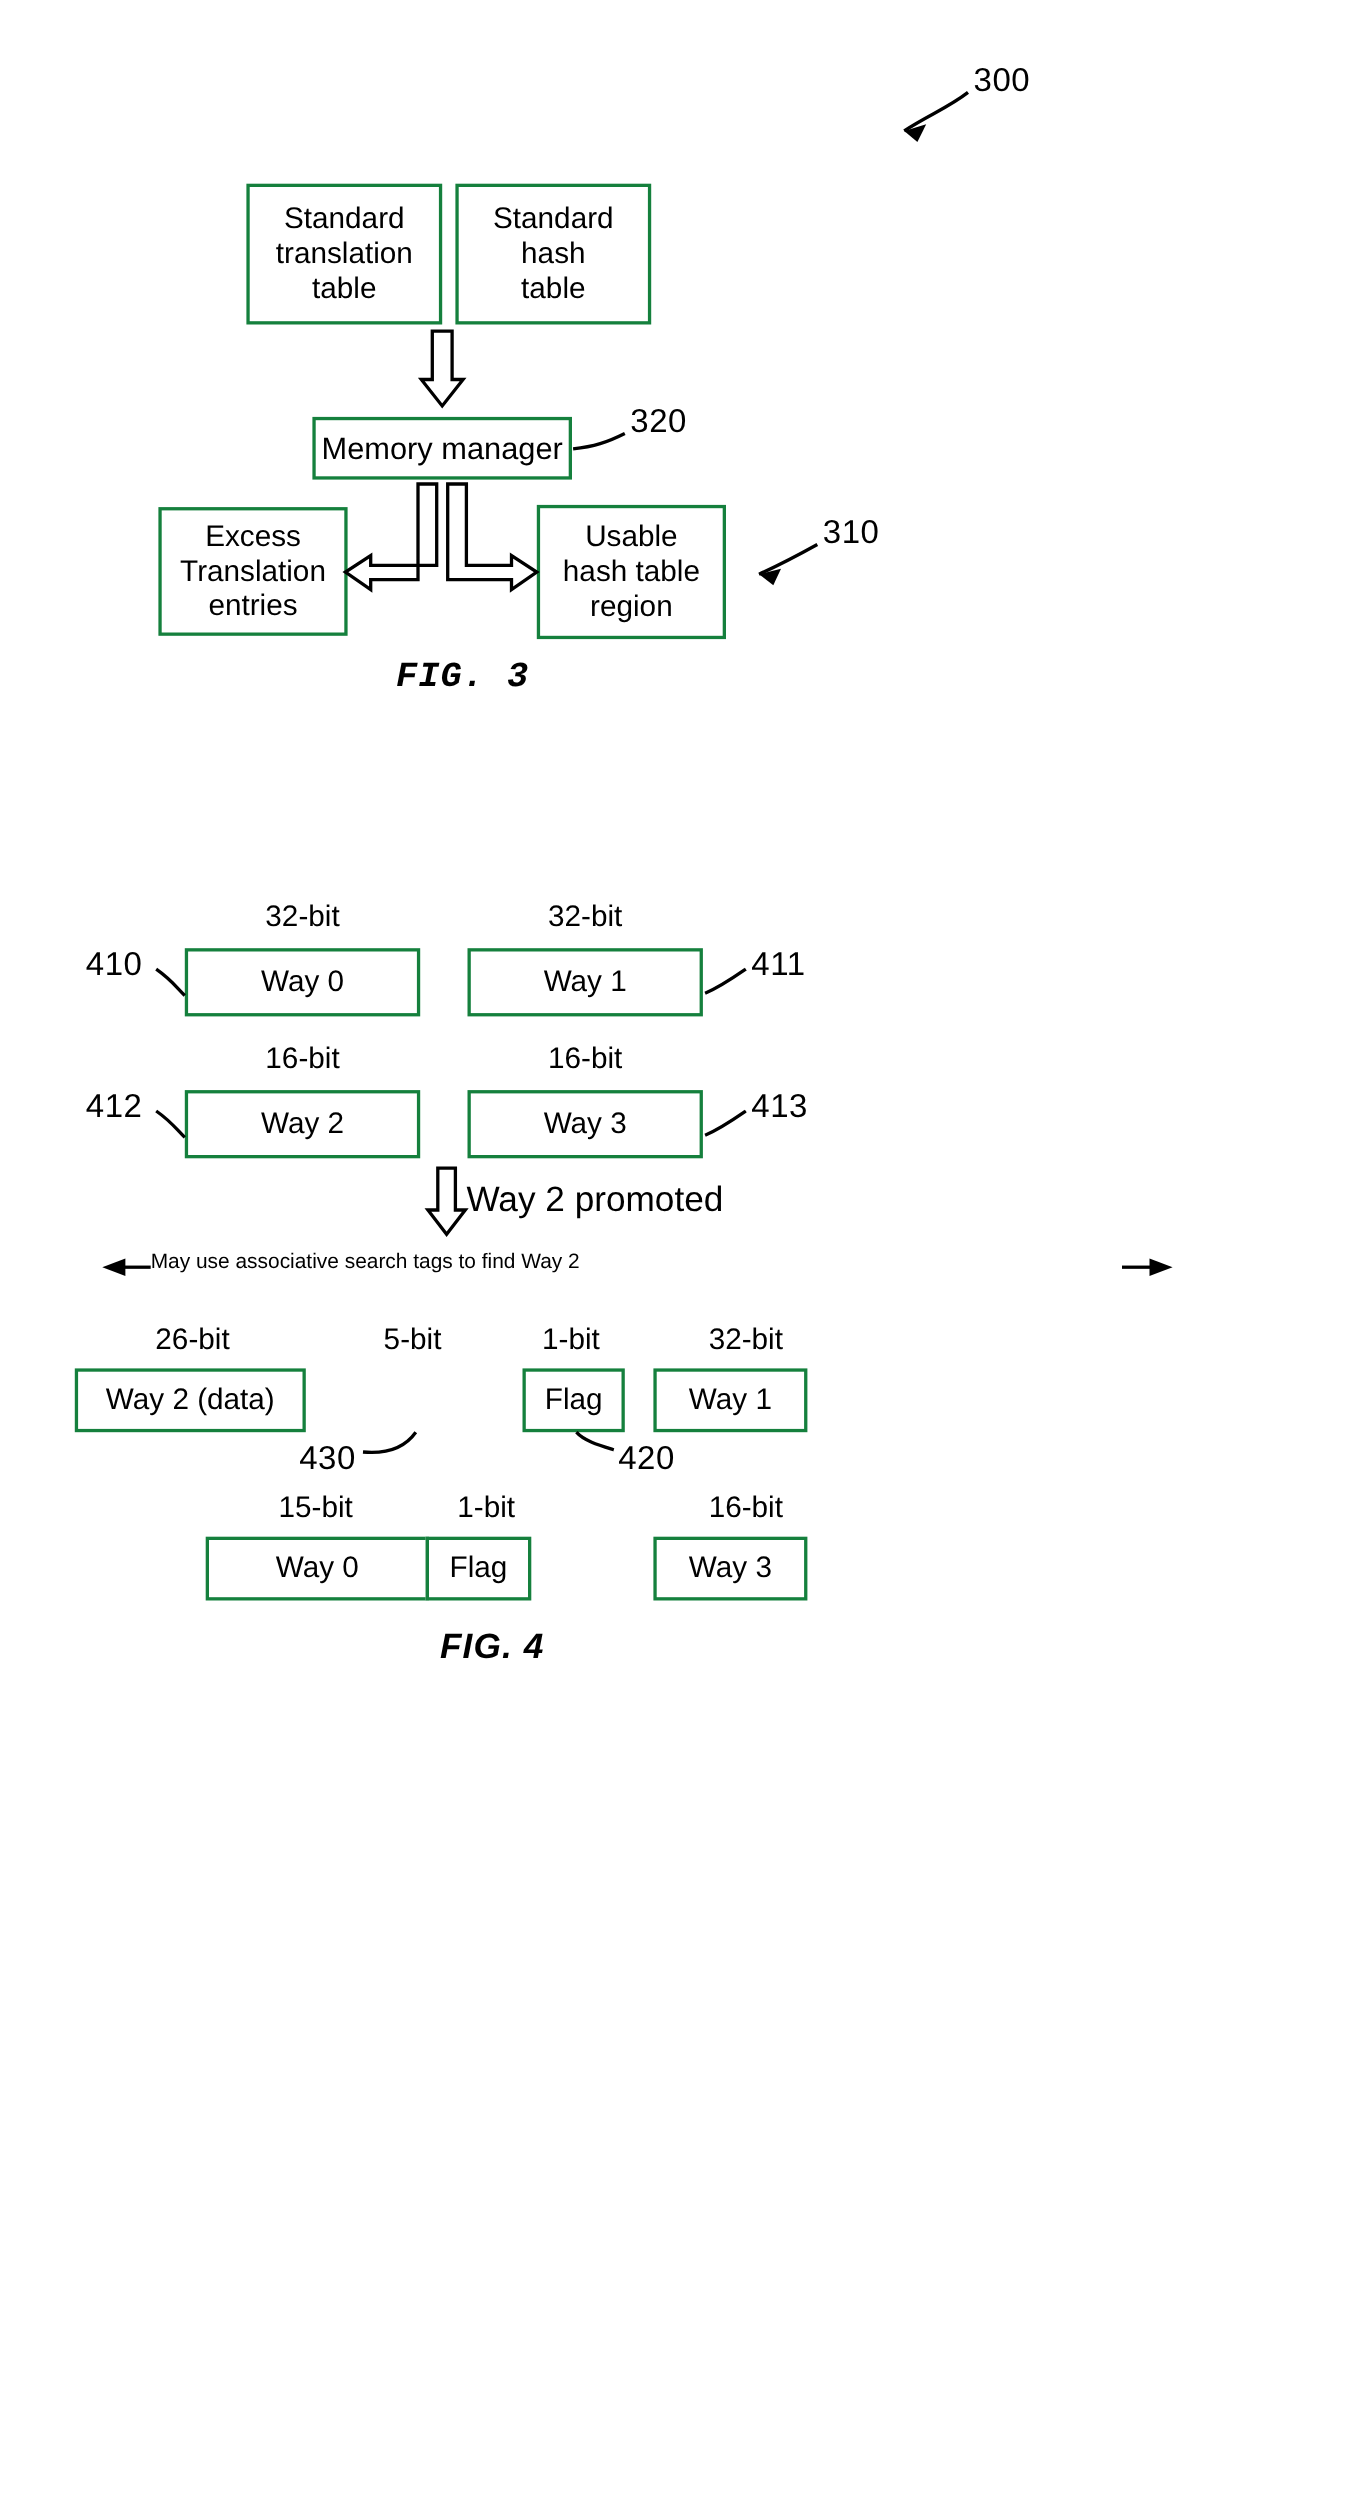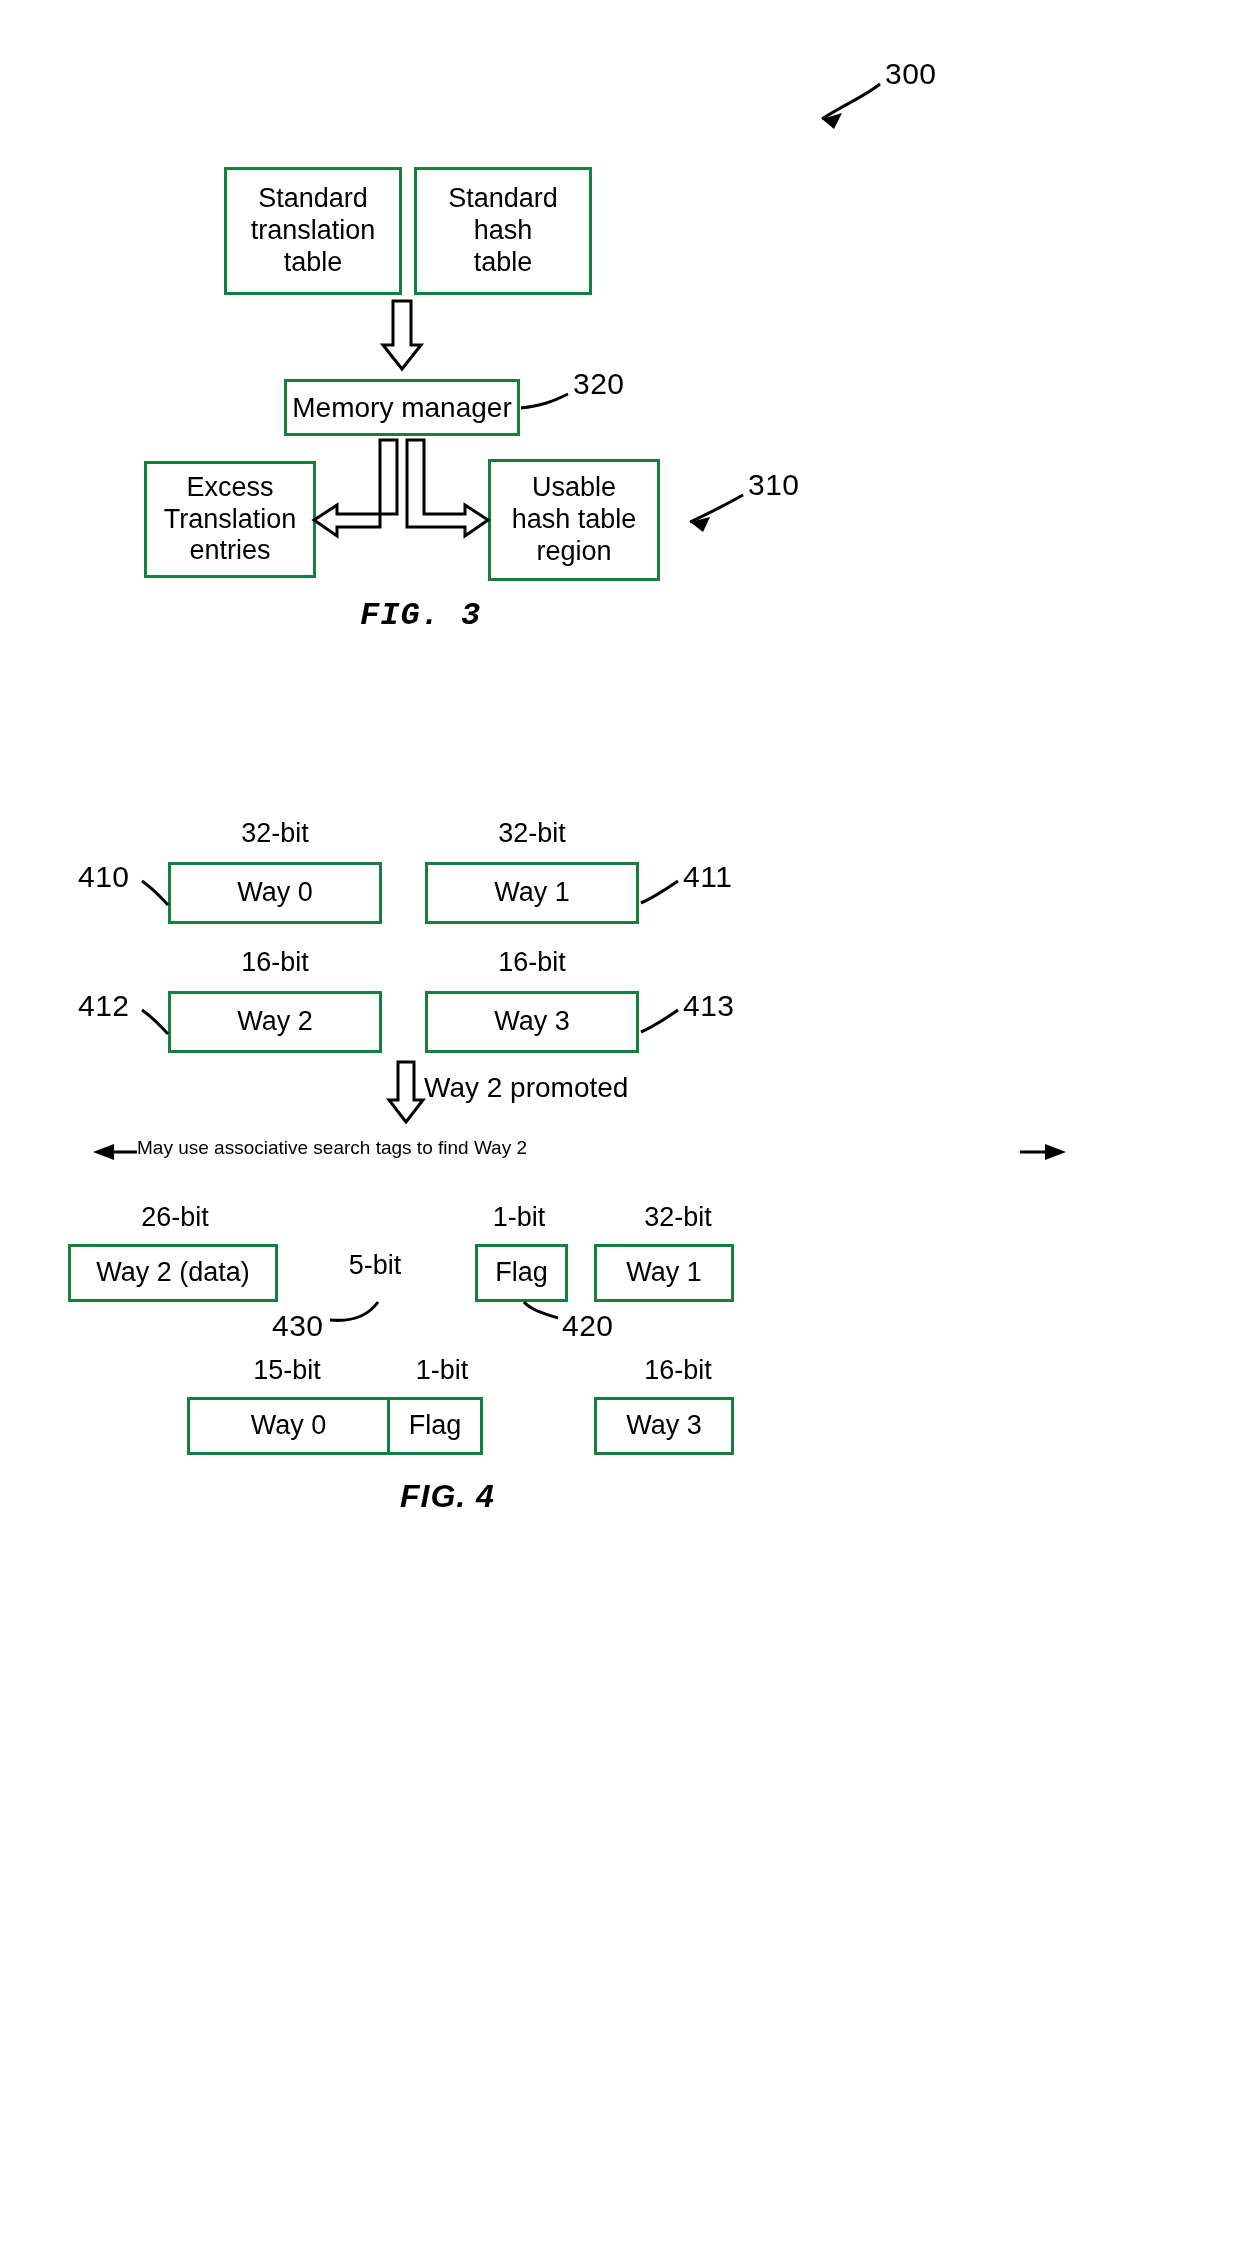--- a/index.html
+++ b/index.html
@@ -53,21 +53,21 @@
     position: absolute;
     font-size: 32px;
     font-style: italic;
     font-weight: bold;
     letter-spacing: 1px;
     white-space: nowrap;
   }
 
   .plaintext {
     position: absolute;
-    font-size: 28px;
+    font-size: 32px;
     white-space: nowrap;
   }
 
   svg.overlay {
     position: absolute;
     left: 0; top: 0;
     width: 1240px;
     height: 2268px;
     pointer-events: none;
   }
@@ -147,21 +147,21 @@
 
   <div class="bitlabel" style="left:452px; top:947px; width:160px;">16-bit</div>
   <div class="box" style="left:425px; top:991px; width:214px; height:62px;">Way 3</div>
   <div class="label-num" style="left:683px; top:989px;">413</div>
 
   <div class="plaintext" style="left:424px; top:1072px;">Way 2 promoted</div>
 
   <div class="plaintext" style="left:137px; top:1137px; font-size:19px;">May use associative search tags to find Way 2</div>
 
   <div class="bitlabel" style="left:92px; top:1202px; width:166px;">26-bit</div>
-  <div class="bitlabel" style="left:295px; top:1250px; width:160px;">5-bit</div>
+  <div class="bitlabel" style="left:295px; top:1202px; width:160px;">5-bit</div>
   <div class="bitlabel" style="left:455px; top:1202px; width:128px;">1-bit</div>
   <div class="bitlabel" style="left:598px; top:1202px; width:160px;">32-bit</div>
 
   <div class="box" style="left:68px; top:1244px; width:210px; height:58px;">Way 2 (data)</div>
   <div class="box" style="left:475px; top:1244px; width:93px; height:58px;">Flag</div>
   <div class="box" style="left:594px; top:1244px; width:140px; height:58px;">Way 1</div>
 
   <div class="label-num" style="left:272px; top:1309px;">430</div>
   <div class="label-num" style="left:562px; top:1309px;">420</div>
 

